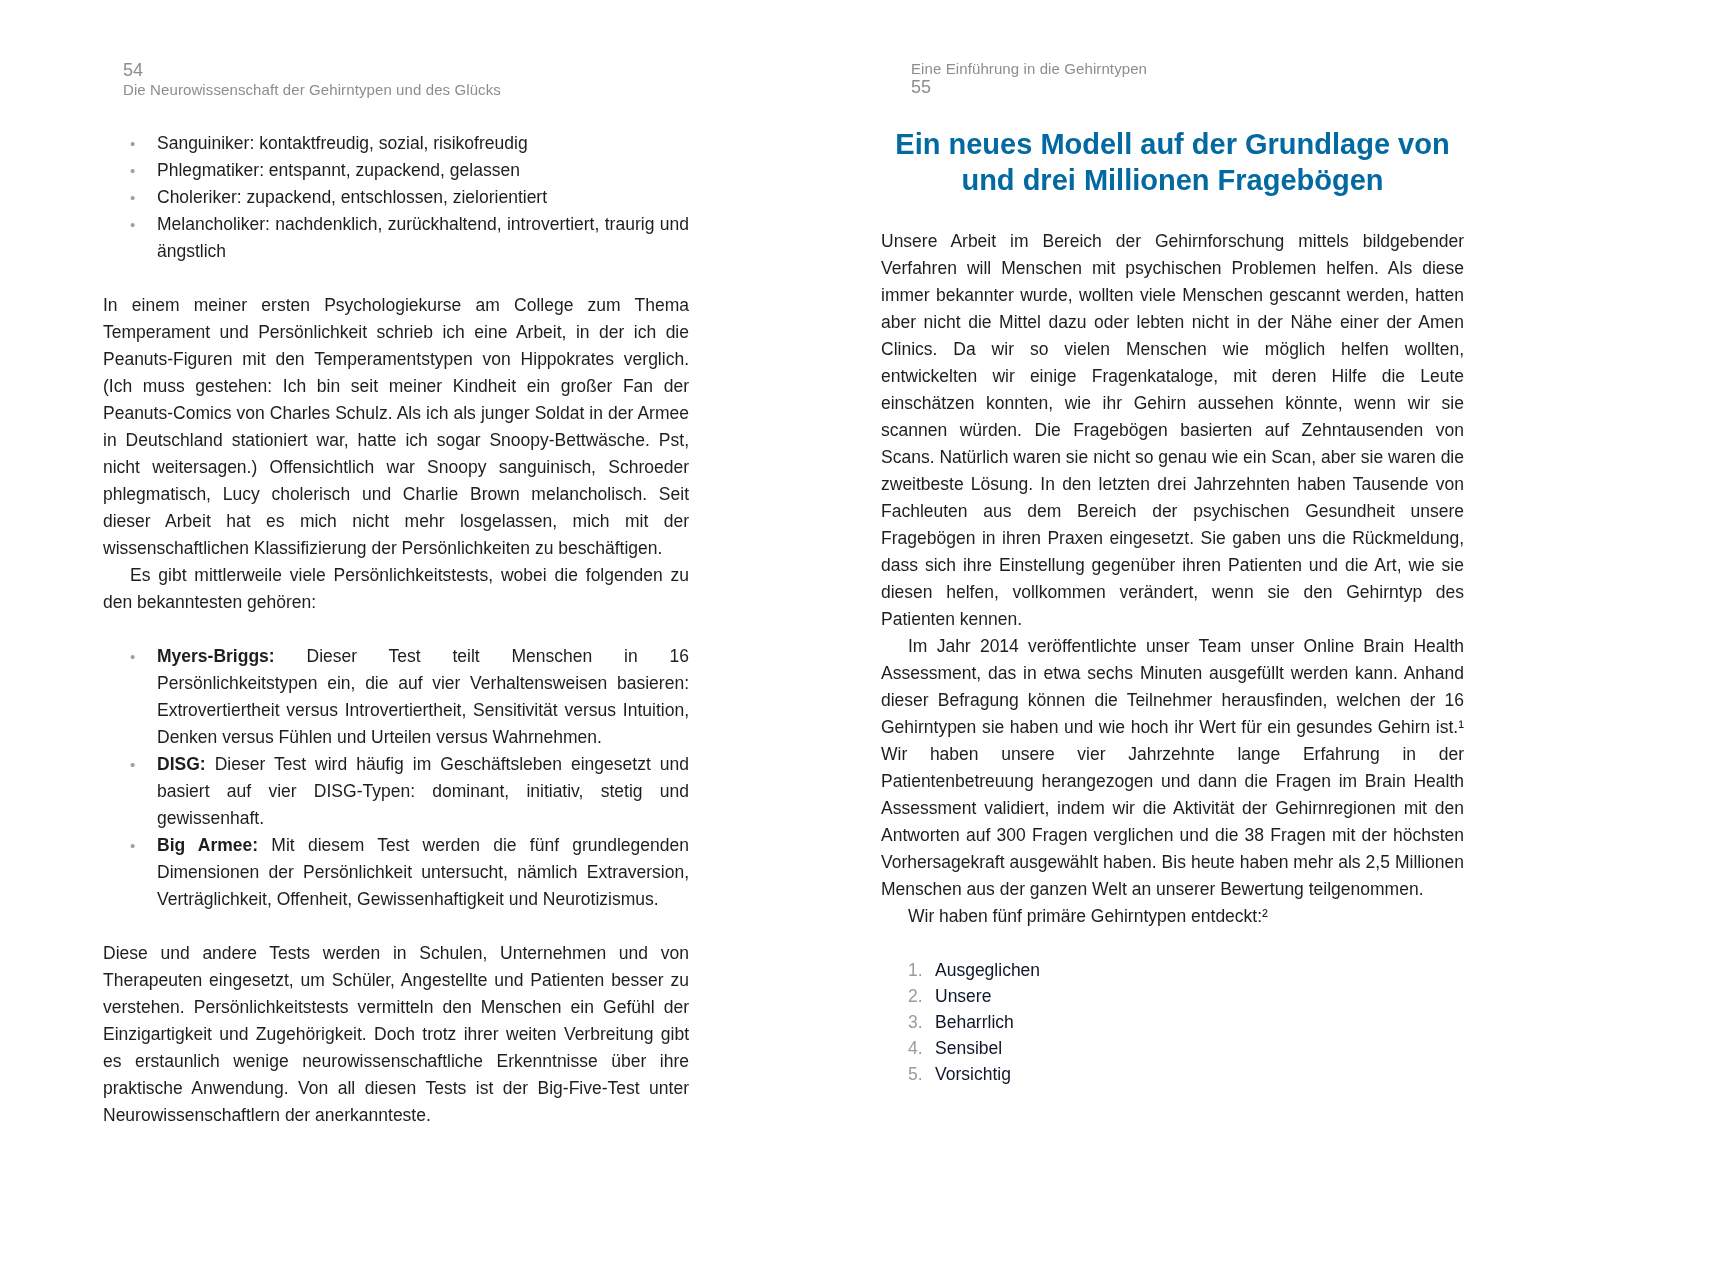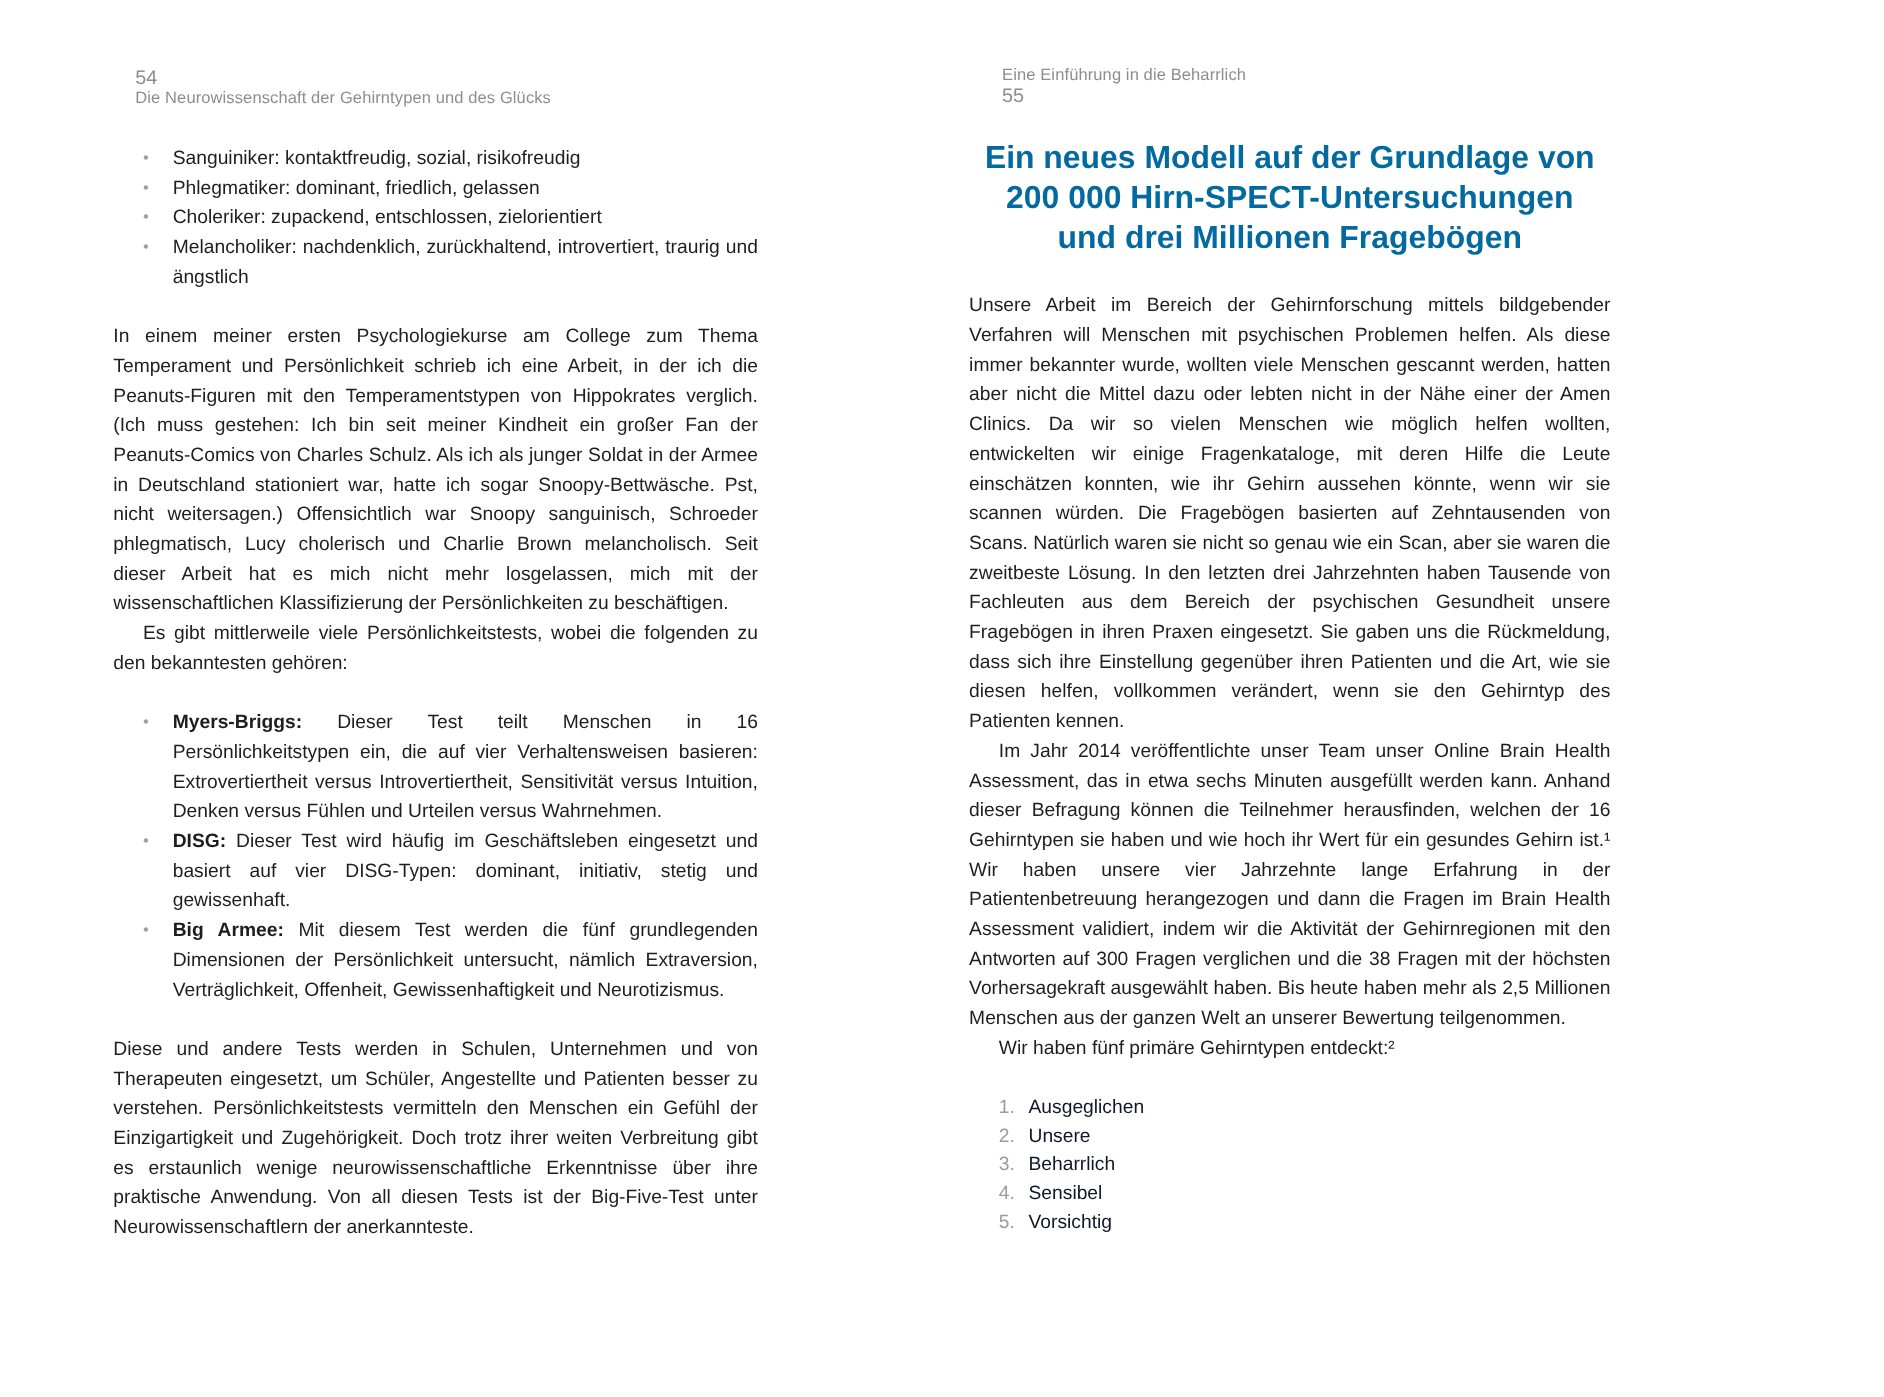--- a/index.html
+++ b/index.html
@@ -60,34 +60,34 @@
 <body>
 
 <div class="spread">
 
   <header class="head head-left">
     <span class="pagenum">54</span>
     <span class="runhead">Die Neurowissenschaft der Gehirntypen und des Glücks</span>
   </header>
 
   <header class="head head-right">
-    <span class="runhead">Eine Einführung in die Beharrlich</span>
+    <span class="runhead">Eine Einführung in die Gehirntypen</span>
     <span class="pagenum">55</span>
   </header>
 
   <section class="col col-left">
 
     <ul class="bullets">
       <li>
         <span class="dot">•</span>
         <span class="bt">Sanguiniker: kontaktfreudig, sozial, risikofreudig</span>
       </li>
       <li>
         <span class="dot">•</span>
-        <span class="bt">Phlegmatiker: dominant, friedlich, gelassen</span>
+        <span class="bt">Phlegmatiker: entspannt, zupackend, gelassen</span>
       </li>
       <li>
         <span class="dot">•</span>
         <span class="bt">Choleriker: zupackend, entschlossen, zielorientiert</span>
       </li>
       <li>
         <span class="dot">•</span>
         <span class="bt">Melancholiker: nachdenklich, zurückhaltend, introvertiert, traurig und ängstlich</span>
       </li>
     </ul>
@@ -112,21 +112,20 @@
     </ul>
 
     <p class="para gap">Diese und andere Tests werden in Schulen, Unternehmen und von Therapeuten eingesetzt, um Schüler, Angestellte und Patienten besser zu verstehen. Persönlichkeitstests vermitteln den Menschen ein Gefühl der Einzigartigkeit und Zugehörigkeit. Doch trotz ihrer weiten Verbreitung gibt es erstaunlich wenige neurowissenschaftliche Erkenntnisse über ihre praktische Anwendung. Von all diesen Tests ist der Big-Five-Test unter Neurowissenschaftlern der anerkannteste.</p>
 
   </section>
 
   <section class="col col-right">
 
     <h1 class="heading">
       <span>Ein neues Modell auf der Grundlage von</span>
-      <span>200 000 Hirn-SPECT-Untersuchungen</span>
       <span>und drei Millionen Fragebögen</span>
     </h1>
 
     <p class="para first-after-heading">Unsere Arbeit im Bereich der Gehirnforschung mittels bildgebender Verfahren will Menschen mit psychischen Problemen helfen. Als diese immer bekannter wurde, wollten viele Menschen gescannt werden, hatten aber nicht die Mittel dazu oder lebten nicht in der Nähe einer der Amen Clinics. Da wir so vielen Menschen wie möglich helfen wollten, entwickelten wir einige Fragenkataloge, mit deren Hilfe die Leute einschätzen konnten, wie ihr Gehirn aussehen könnte, wenn wir sie scannen würden. Die Fragebögen basierten auf Zehntausenden von Scans. Natürlich waren sie nicht so genau wie ein Scan, aber sie waren die zweitbeste Lösung. In den letzten drei Jahrzehnten haben Tausende von Fachleuten aus dem Bereich der psychischen Gesundheit unsere Fragebögen in ihren Praxen eingesetzt. Sie gaben uns die Rückmeldung, dass sich ihre Einstellung gegenüber ihren Patienten und die Art, wie sie diesen helfen, vollkommen verändert, wenn sie den Gehirntyp des Patienten kennen.</p>
 
     <p class="para indent">Im Jahr 2014 veröffentlichte unser Team unser Online Brain Health Assessment, das in etwa sechs Minuten ausgefüllt werden kann. Anhand dieser Befragung können die Teilnehmer herausfinden, welchen der 16 Gehirntypen sie haben und wie hoch ihr Wert für ein gesundes Gehirn ist.¹ Wir haben unsere vier Jahrzehnte lange Erfahrung in der Patientenbetreuung herangezogen und dann die Fragen im Brain Health Assessment validiert, indem wir die Aktivität der Gehirnregionen mit den Antworten auf 300 Fragen verglichen und die 38 Fragen mit der höchsten Vorhersagekraft ausgewählt haben. Bis heute haben mehr als 2,5 Millionen Menschen aus der ganzen Welt an unserer Bewertung teilgenommen.</p>
 
     <p class="para indent">Wir haben fünf primäre Gehirntypen entdeckt:²</p>
 
     <ol class="numlist">

